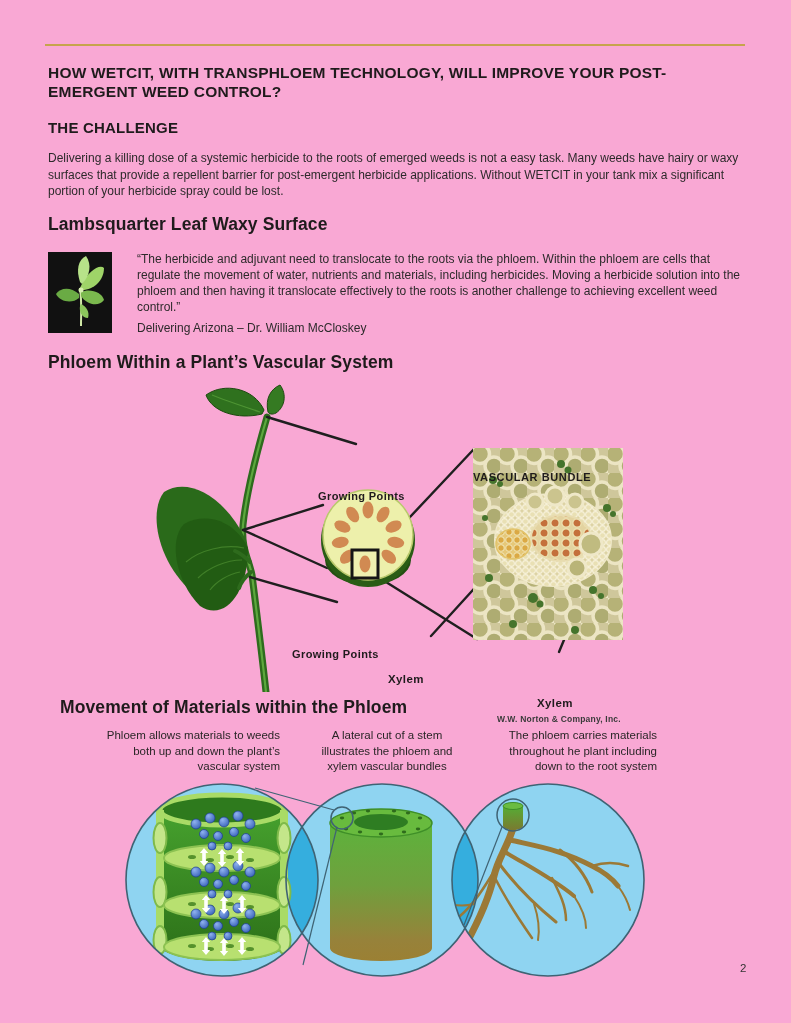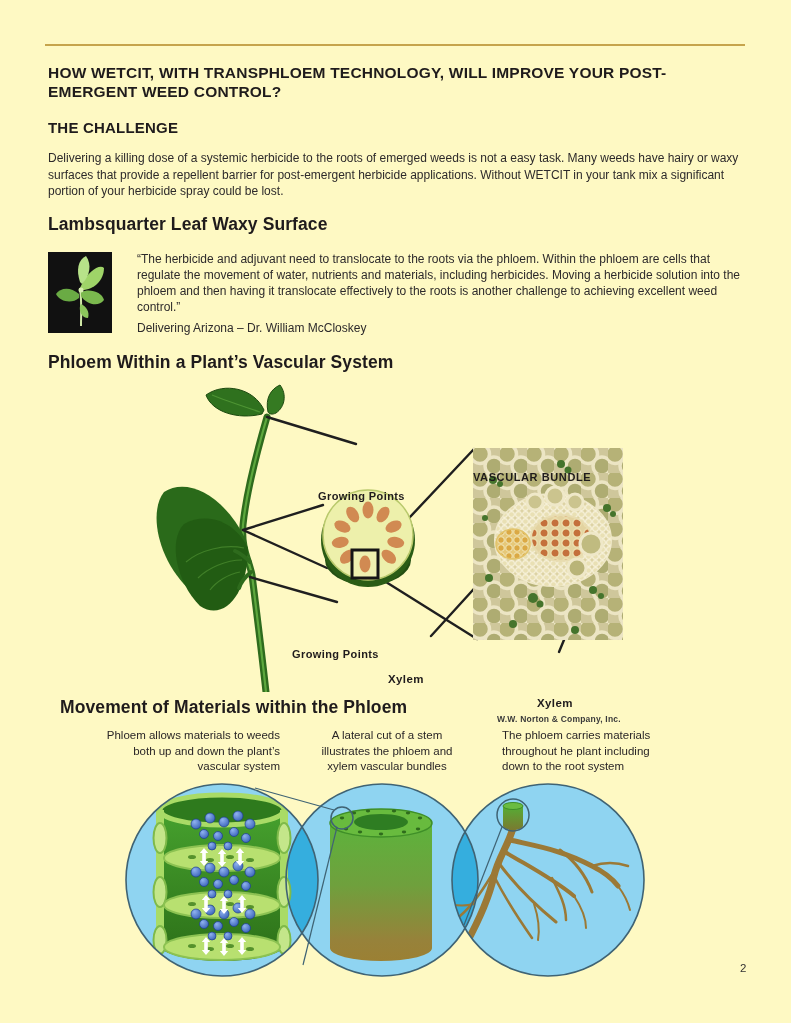--- a/index.html
+++ b/index.html
@@ -1,17 +1,17 @@
 <!DOCTYPE html>
 <html><head>
 <meta charset="utf-8">
 <style>
   html,body{margin:0;padding:0;background:#e8e8e8;}
   .page{
-    position:relative;width:791px;height:1023px;background:#fef9c3;
+    position:relative;width:791px;height:1023px;background:#f9a8d4;
     margin:0 auto;overflow:hidden;
     font-family:"Liberation Sans","DejaVu Sans",sans-serif;color:#231f20;
   }
   .abs{position:absolute;}
   .rule{left:45px;top:44px;width:700px;height:2px;background:#c6a44c;}
   .h1{left:48px;top:63px;width:660px;font-size:15.5px;font-weight:bold;
       line-height:19px;letter-spacing:.2px;color:#1f1b1c;}
   .h2{font-size:15px;font-weight:bold;letter-spacing:.2px;color:#1f1b1c;}
   .challenge-h{left:48px;top:119px;}
   .body-p{left:48px;top:150px;width:702px;font-size:12px;line-height:16.5px;color:#2d2a2b;}
@@ -26,21 +26,21 @@
   .gp1{left:318px;top:447px;}
   .gp2{left:292px;top:605px;}
   .vb{left:473px;top:428px;letter-spacing:.6px;}
   .phl{left:388px;top:630px;font-size:11.5px;}
   .xyl{left:537px;top:654px;font-size:11.5px;}
   .credit{left:497px;top:671px;font-size:8.5px;font-weight:bold;letter-spacing:.2px;color:#3a3a3a;white-space:nowrap;}
   .move-h{left:60px;top:697px;}
   .cap{top:728px;font-size:11.5px;line-height:15.5px;color:#2a2627;}
   .cap1{left:88px;width:192px;text-align:right;}
   .cap2{left:312px;width:150px;text-align:center;}
-  .cap3{left:502px;width:168px;text-align:left;}
+  .cap3{left:489px;width:168px;text-align:right;}
   .circles-svg{left:0;top:770px;width:791px;height:212px;}
   .pagenum{left:740px;top:962px;font-size:11.5px;color:#333;}
 </style>
 </head>
 <body>
 
 <div class="page">
 
   <div class="abs rule"></div>
 

